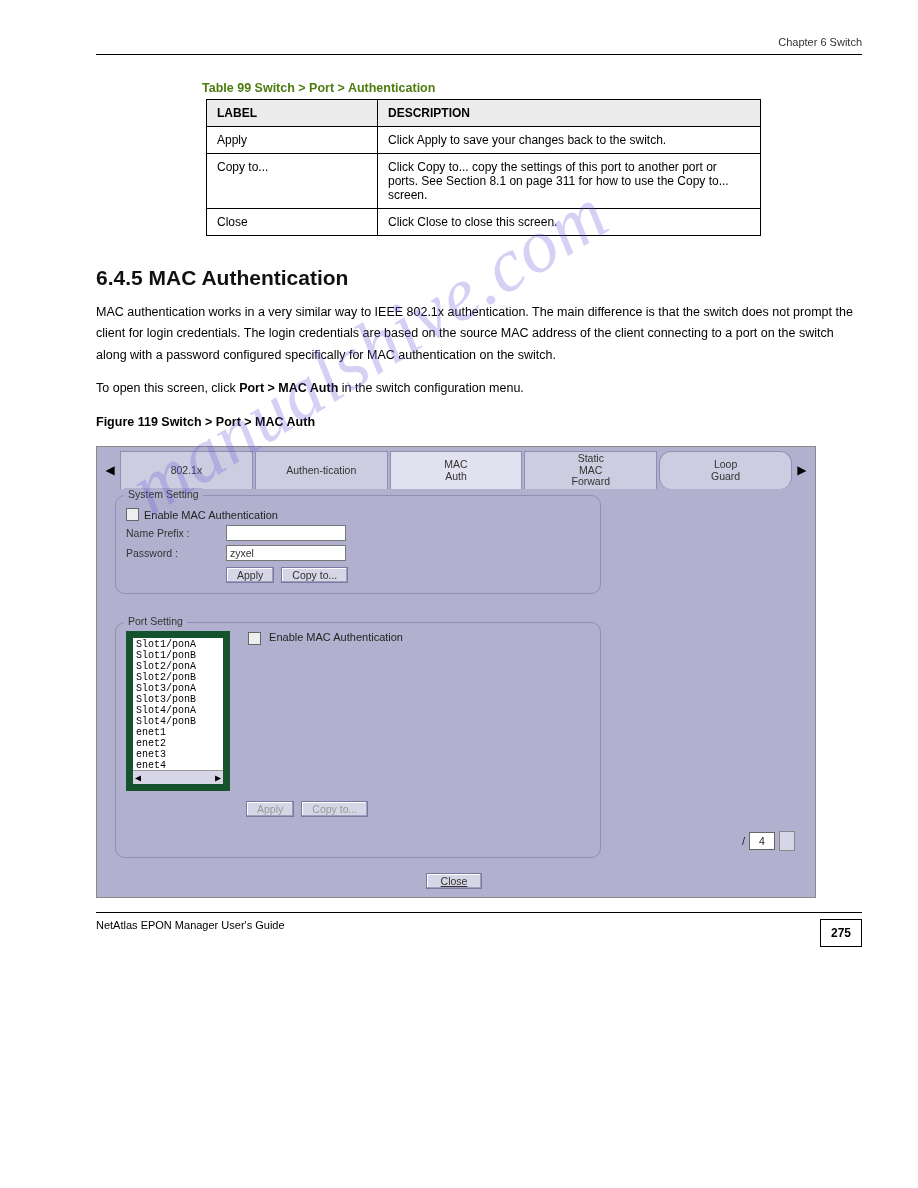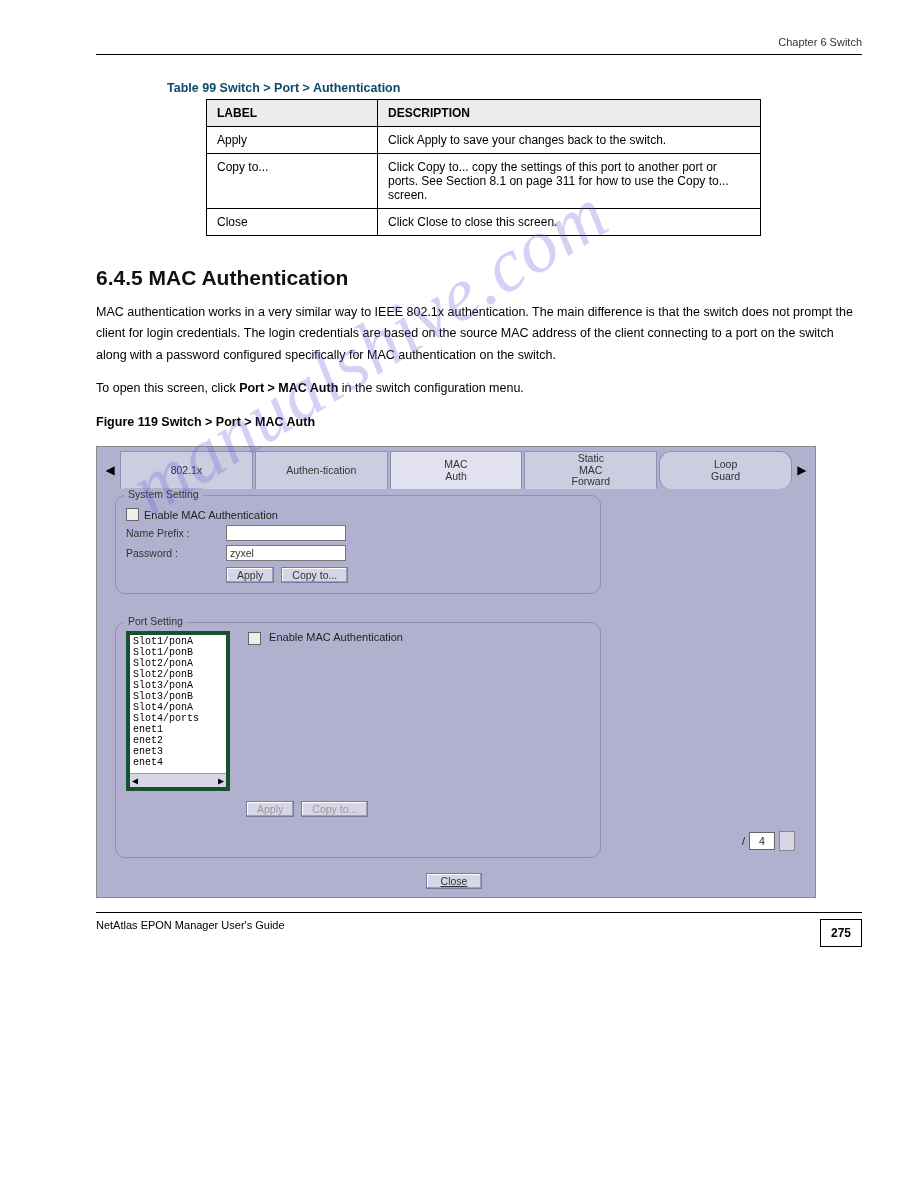--- a/index.html
+++ b/index.html
@@ -19,22 +19,22 @@
     font-size: 11px;
     color: #333;
     border-bottom: 1px solid #000;
     padding-bottom: 6px;
     margin-bottom: 26px;
   }
   .table-title {
     font-weight: bold;
     font-size: 12.5px;
     margin-bottom: 4px;
-    margin-left: 71px;
-    color: #0c4a6e;
+    margin-left: 106px;
+    color: #4d7c0f;
   }
   table.desc-table {
     border-collapse: collapse;
     width: 555px;
     margin-left: 110px;
     margin-bottom: 30px;
     font-size: 12px;
   }
   table.desc-table th, table.desc-table td {
     border: 1px solid #000;
@@ -165,21 +165,21 @@
     color: #333;
     margin-right: 4px;
     box-shadow: inset -1px -1px 0 #9e9ebd, inset 1px 1px 0 #fff;
   }
   .btn.disabled { color: #999; }
   .btn-row { margin-left: 100px; margin-top: 6px; }
   .port-list {
     width: 104px;
     height: 160px;
     background: #fff;
-    border: 4px solid #14532d;
+    border: 7px solid #14532d;
     font-family: "Courier New", monospace;
     font-size: 10px;
     color: #000;
     overflow: hidden;
     padding: 1px 0;
     box-sizing: border-box;
     position: relative;
   }
   .port-list .scroll-h {
     position: absolute;
@@ -325,21 +325,21 @@
         <div class="legend">Port Setting</div>
         <div class="port-panel-right">
           <div class="port-list">
             <div class="row"><span>Slot1/ponA</span></div>
             <div class="row"><span>Slot1/ponB</span></div>
             <div class="row"><span>Slot2/ponA</span></div>
             <div class="row"><span>Slot2/ponB</span></div>
             <div class="row"><span>Slot3/ponA</span></div>
             <div class="row"><span>Slot3/ponB</span></div>
             <div class="row"><span>Slot4/ponA</span></div>
-            <div class="row"><span>Slot4/ports</span></div>
+            <div class="row"><span>Slot4/ponB</span></div>
             <div class="row"><span>enet1</span></div>
             <div class="row"><span>enet2</span></div>
             <div class="row"><span>enet3</span></div>
             <div class="row"><span>enet4</span></div>
             <div class="scroll-h">
                 <span>◀</span>
                 <span>▶</span>
               </div>
           </div>
           <div>

